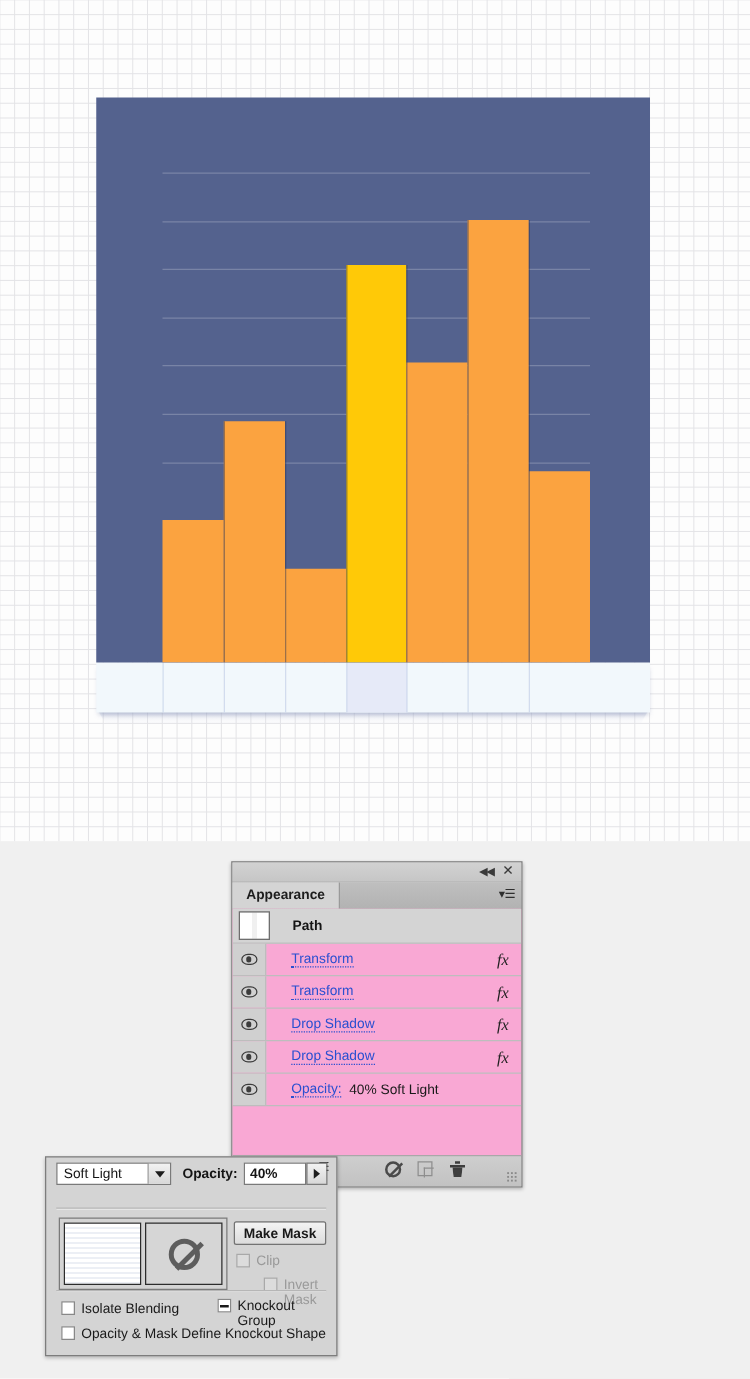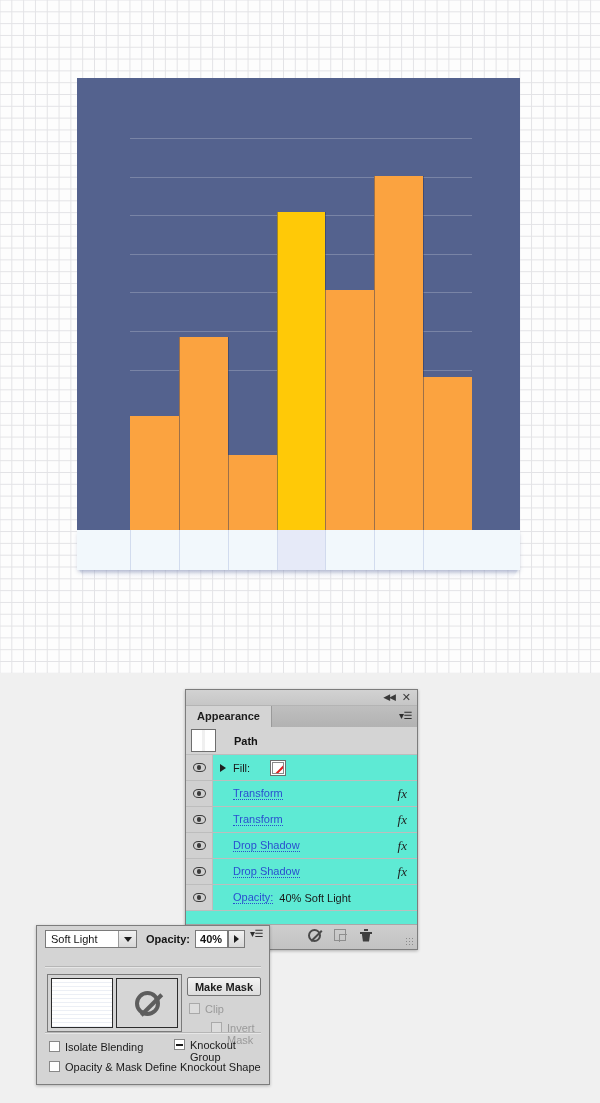--- a/index.html
+++ b/index.html
@@ -150,21 +150,21 @@
   #panel-menu-icon {
     position: absolute; right: 5px; top: 4px;
     font-size: 10px; color: #2e2e2e; line-height: 12px;
     letter-spacing: -0.5px;
   }
   #panel-body {
     position: absolute;
     left: 0; top: 37px;
     width: 231px;
     bottom: 24px;
-    background: #5eead4;
+    background: #f9a8d4;
     overflow: hidden;
   }
   .ap-row {
     position: relative;
     height: 25px;
     border-bottom: 1px solid #bdbdbd;
     display: flex;
     align-items: center;
   }
   .ap-row.header-row { height: 27px; background: #d4d4d4; }
@@ -396,21 +396,21 @@
     border-top: 4.5px solid transparent;
     border-bottom: 4.5px solid transparent;
     border-left: 5px solid #1d1d1d;
   }
   #tp-opacity-label {
     font-size: 11px; font-weight: bold;
     margin-left: 9px; margin-right: 5px;
     color: #141414;
   }
   .tp-numfield {
-    width: 33px; height: 18px;
+    width: 50px; height: 18px;
     background: #ffffff;
     border: 1px solid #7a7a7a;
     box-sizing: border-box;
     display: flex; align-items: center;
     position: relative;
   }
   .tp-numfield span {
     padding-left: 4px;
     font-size: 11px;
     font-weight: bold;
@@ -573,32 +573,20 @@
   </div>
 
   <div id="panel-body">
 
     <div class="ap-row header-row">
       <div class="thumb-white"></div>
       <div class="path-name">Path</div>
     </div>
 
 
-    <div class="ap-row">
-      <div class="eye-cell">
-        <div class="eye"></div>
-      </div>
-      <div class="tri-cell">
-        <div class="tri"></div>
-      </div>
-      <div class="ap-label">Fill:</div>
-      <div class="swatch-box" style="margin-left:20px">
-        <div class="swatch-none"></div>
-      </div>
-    </div>
 
     <div class="ap-row">
       <div class="eye-cell">
         <div class="eye"></div>
       </div>
       <div class="tri-cell"></div>
       <div class="ap-link">Transform</div>
       <div class="fx-mark">fx</div>
     </div>
 

